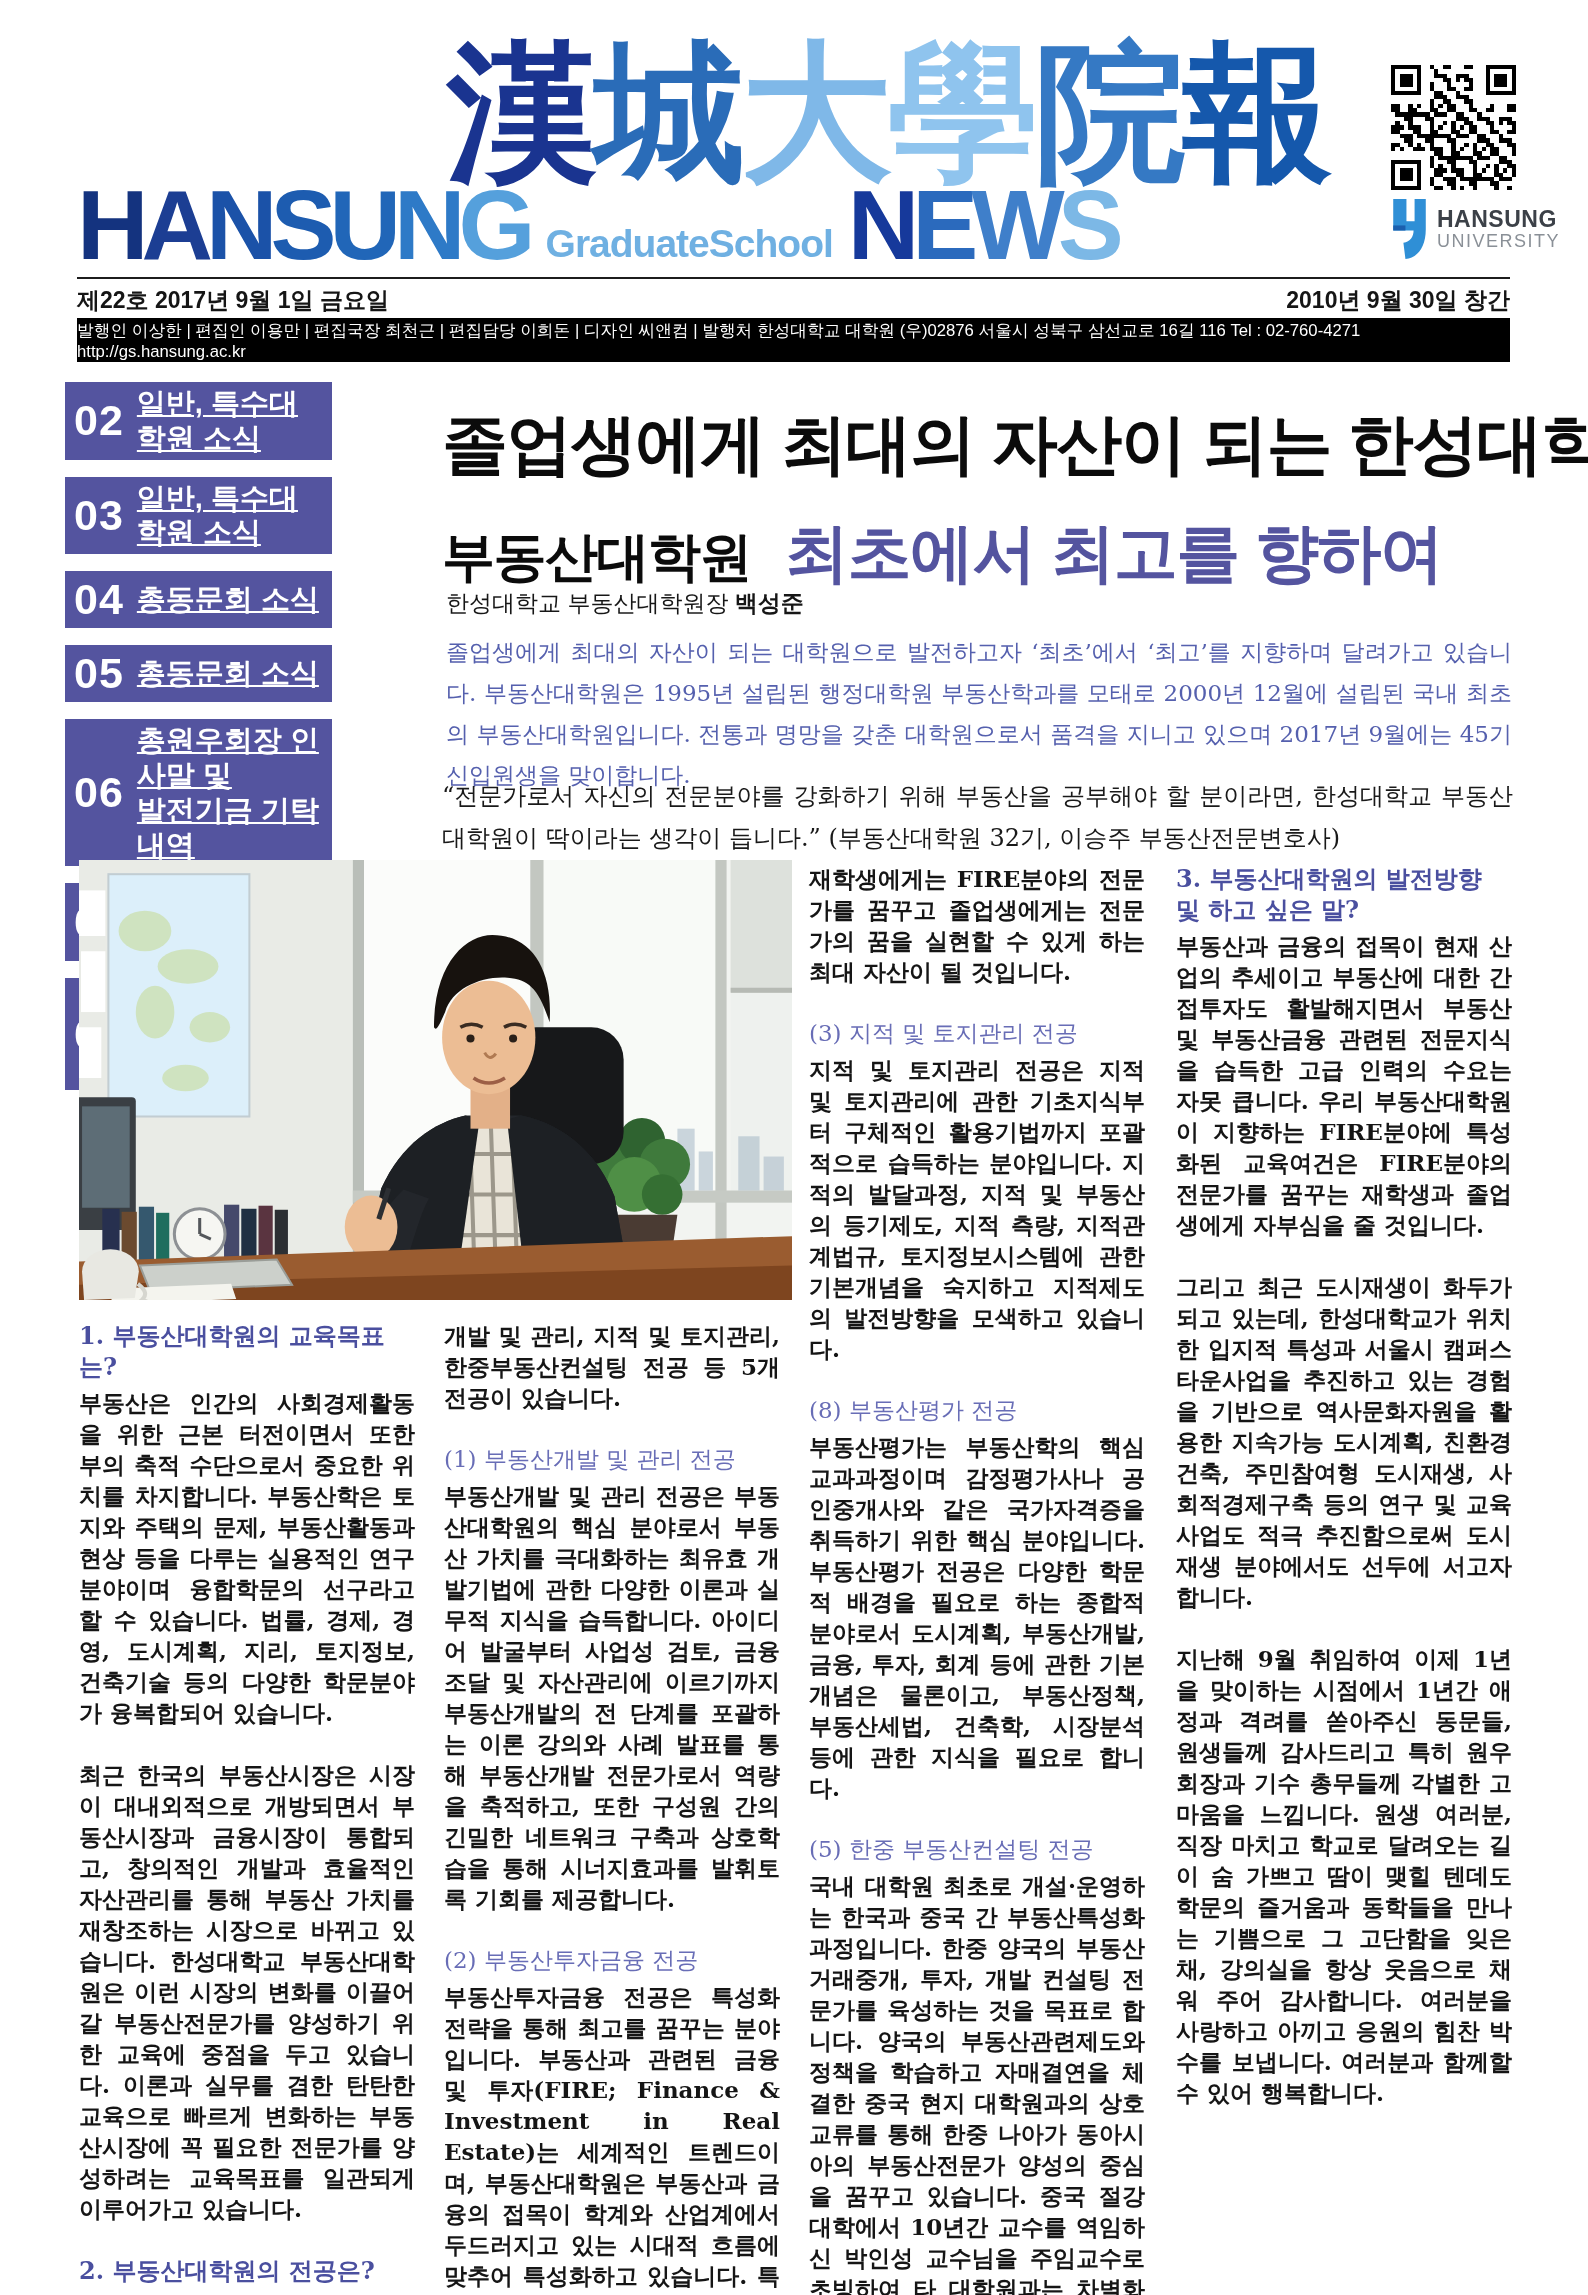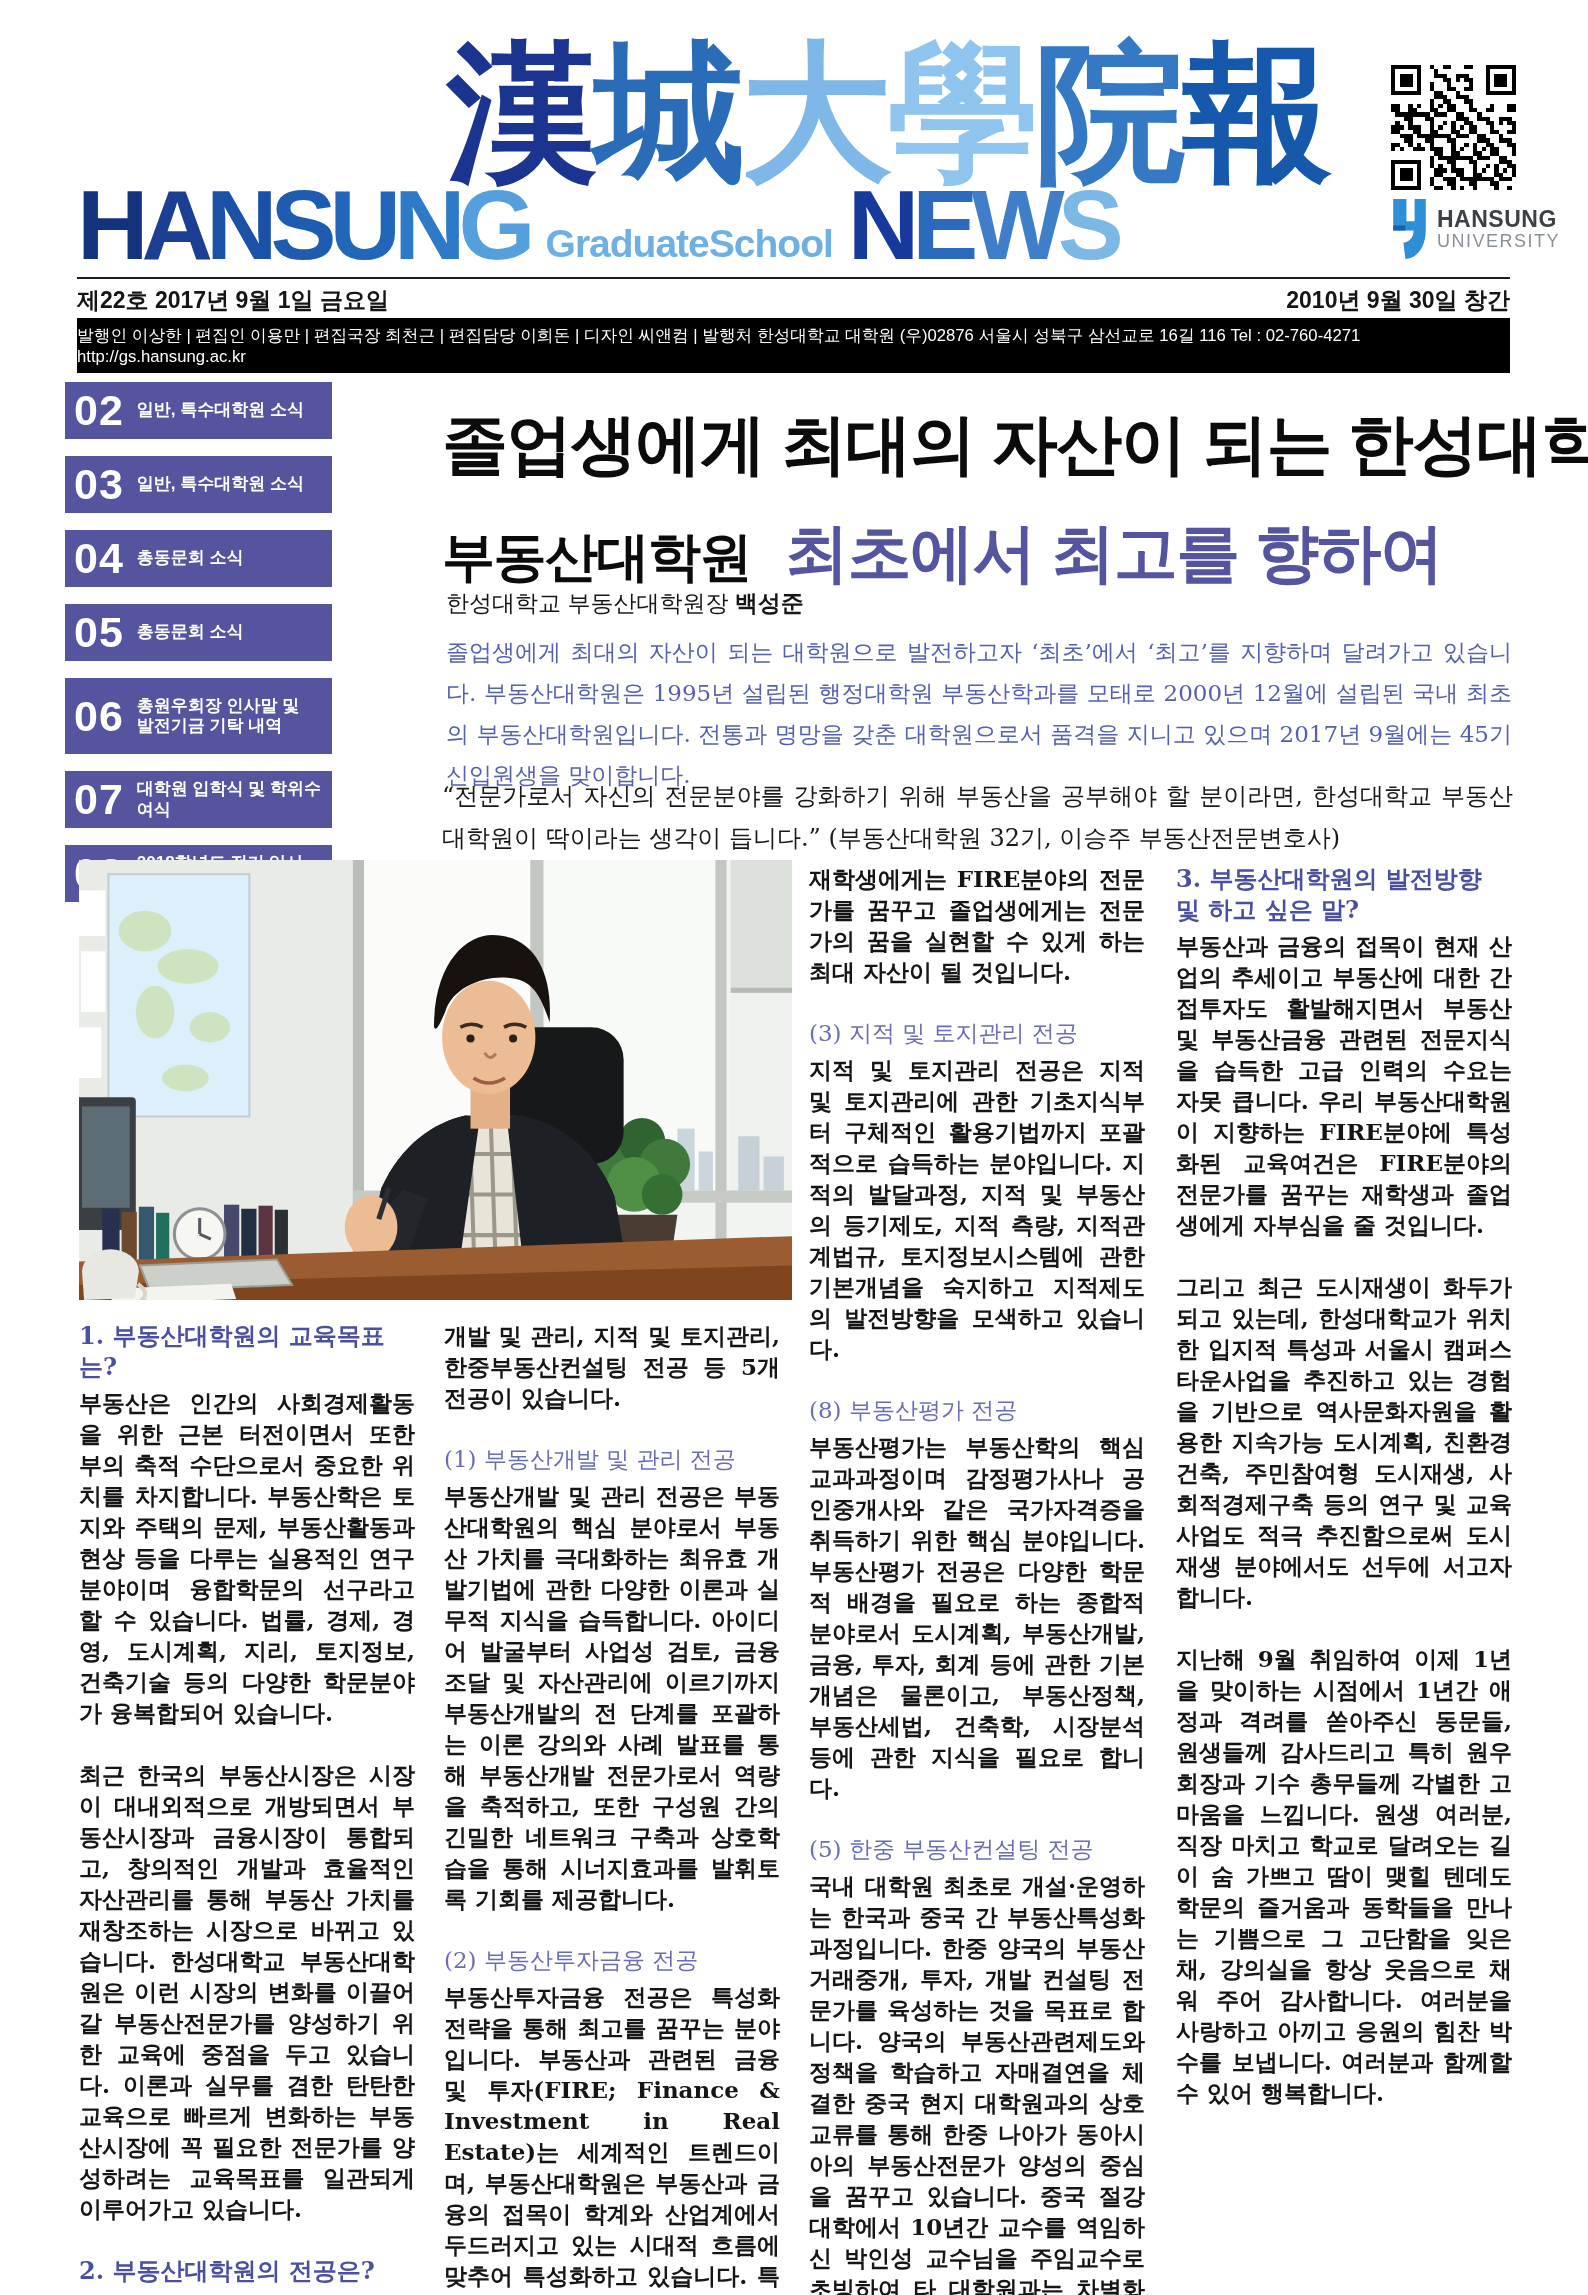--- a/index.html
+++ b/index.html
@@ -19,30 +19,30 @@
   .univ-logo{position:absolute;left:1391px;top:199px;display:flex;align-items:center;gap:9px;}
   .univ-glyph{width:37px;height:60px;}
   .univ-text{display:flex;flex-direction:column;line-height:1.05;}
   .univ-name{font-size:23px;font-weight:800;color:#3c4148;letter-spacing:0.5px;}
   .univ-sub{font-size:18px;font-weight:500;color:#8a9097;letter-spacing:1.5px;}
 
   
   .top-rule{position:absolute;left:77px;top:277px;width:1433px;height:2px;background:#1c1c1c;}
   .dateline{position:absolute;left:77px;top:285px;width:1433px;display:flex;
             justify-content:space-between;font-size:23px;font-weight:600;color:#151515;}
-  .pub-bar{position:absolute;left:77px;top:318px;width:1433px;height:55px;background:#000;
+  .pub-bar{position:absolute;left:77px;top:318px;width:1433px;height:44px;background:#000;
            color:#fff;display:flex;align-items:center;justify-content:flex-end;
            font-size:16.7px;font-weight:400;padding-right:8px;box-sizing:border-box;letter-spacing:0;}
 
   
   .toc{position:absolute;left:65px;top:382px;width:267px;display:flex;flex-direction:column;gap:17px;}
   .toc-item{background:var(--accent,#54549f);color:#fff;min-height:53px;display:flex;
             align-items:center;gap:13px;padding:4px 9px;box-sizing:border-box;}
   .toc-num{font-size:43px;font-weight:800;letter-spacing:1px;flex:0 0 auto;}
-  .toc-label{font-size:17px;font-weight:600;line-height:1.2;white-space:pre-line;}
+  .toc-label{font-size:29px;font-weight:600;line-height:1.2;white-space:pre-line;text-decoration:underline;}
 
   
   .headline{position:absolute;left:442px;top:400px;width:1074px;}
   .hl1{font-size:66px;font-weight:800;color:#0b0b0b;letter-spacing:-1.5px;white-space:nowrap;}
   .hl2{margin-top:20px;white-space:nowrap;display:flex;align-items:baseline;gap:16px;}
   .hl2-black{font-size:53px;font-weight:800;color:#0b0b0b;letter-spacing:-1.5px;}
   .hl2-accent{font-size:64px;font-weight:900;color:var(--accent,#54549f);letter-spacing:-1.5px;margin-left:18px;}
   .byline{position:absolute;left:446px;top:588px;font-size:23px;color:#161616;font-weight:500;}
   .byline b{font-weight:800;}
   .lead{position:absolute;left:446px;top:632px;width:1066px;

